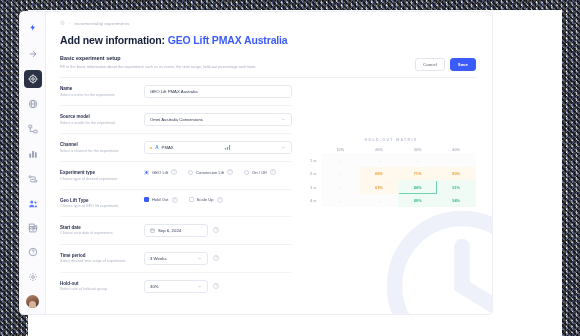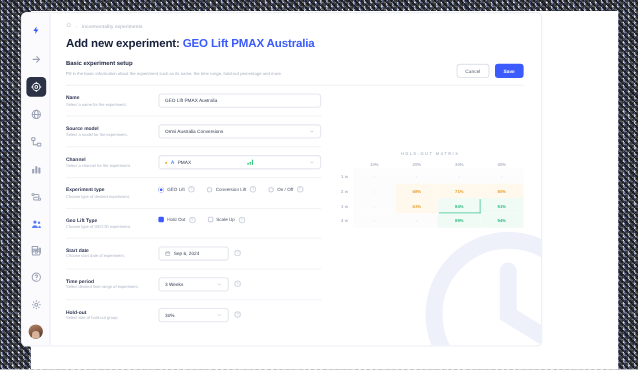--- a/index.html
+++ b/index.html
@@ -389,21 +389,21 @@
         <svg viewBox="0 0 24 24" fill="none" stroke="#b6bcca" stroke-width="2.2">
             <path d="M3 11l9-7 9 7"></path>
             <path d="M6 10v10h12V10"></path>
           </svg>
       </span>
       <span class="bc-sep">›</span>
       <span>incrementality experiments</span>
     </div>
 
     <h1 class="page-title">
-      <span>Add new experiment:</span>
+      <span>Add new information:</span>
       <span class="accent">GEO Lift PMAX Australia</span>
     </h1>
 
     <div class="section-row">
       <div>
         <div class="section-title">Basic experiment setup</div>
         <div class="section-sub">Fill in the basic information about the experiment such as its name, the time range, hold-out percentage and more.</div>
       </div>
       <div class="btn-group">
         <button class="btn">Cancel</button>

